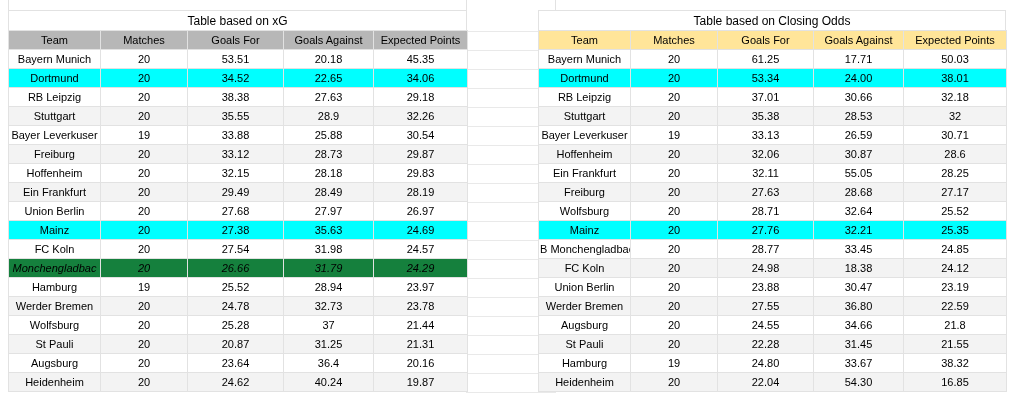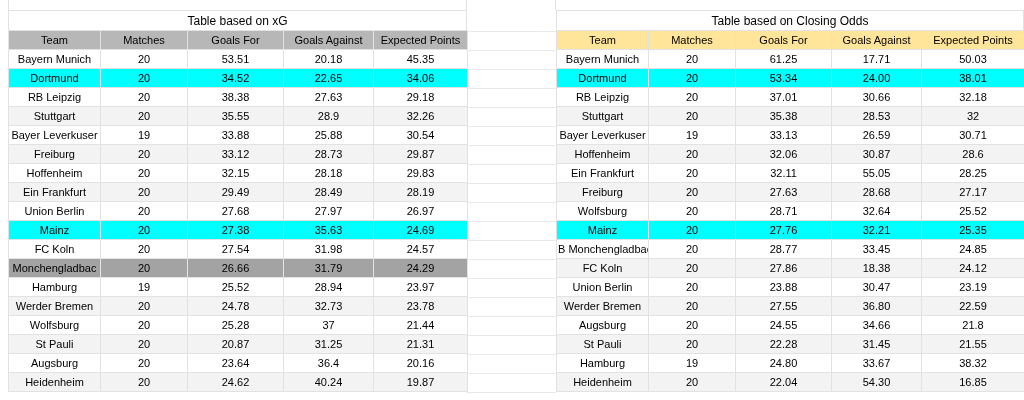--- a/index.html
+++ b/index.html
@@ -17,21 +17,21 @@
     width: 900px;
     height: 400px;
     background: #ffffff;
   }
   .tbl-wrap {
     position: absolute;
     top: 10px;
     background: #ffffff;
   }
   .tbl-wrap.left  { left: 8px;   width: 459px; }
-  .tbl-wrap.right { left: 556px; width: 468px; }
+  .tbl-wrap.right { left: 538px; width: 468px; }
   .tbl-title {
     height: 20px;
     line-height: 20px;
     text-align: center;
     font-size: 12px;
     border: 1px solid #e2e2e2;
     border-bottom: none;
     box-sizing: border-box;
     background: #ffffff;
     white-space: nowrap;
@@ -186,21 +186,21 @@
             <td>35.63</td>
             <td>24.69</td>
           </tr>
           <tr style="background: rgb(255, 255, 255);">
             <td>FC Koln</td>
             <td>20</td>
             <td>27.54</td>
             <td>31.98</td>
             <td>24.57</td>
           </tr>
-          <tr style="background: #a3a3a3;">
+          <tr style="background: #15803d; font-style: italic;">
             <td>Monchengladbac</td>
             <td>20</td>
             <td>26.66</td>
             <td>31.79</td>
             <td>24.29</td>
           </tr>
           <tr style="background: rgb(255, 255, 255);">
             <td>Hamburg</td>
             <td>19</td>
             <td>25.52</td>
@@ -339,21 +339,21 @@
           <tr style="background: rgb(255, 255, 255);">
             <td>B Monchengladbac</td>
             <td>20</td>
             <td>28.77</td>
             <td>33.45</td>
             <td>24.85</td>
           </tr>
           <tr style="background: rgb(243, 243, 243);">
             <td>FC Koln</td>
             <td>20</td>
-            <td>27.86</td>
+            <td>24.98</td>
             <td>18.38</td>
             <td>24.12</td>
           </tr>
           <tr style="background: rgb(255, 255, 255);">
             <td>Union Berlin</td>
             <td>20</td>
             <td>23.88</td>
             <td>30.47</td>
             <td>23.19</td>
           </tr>

